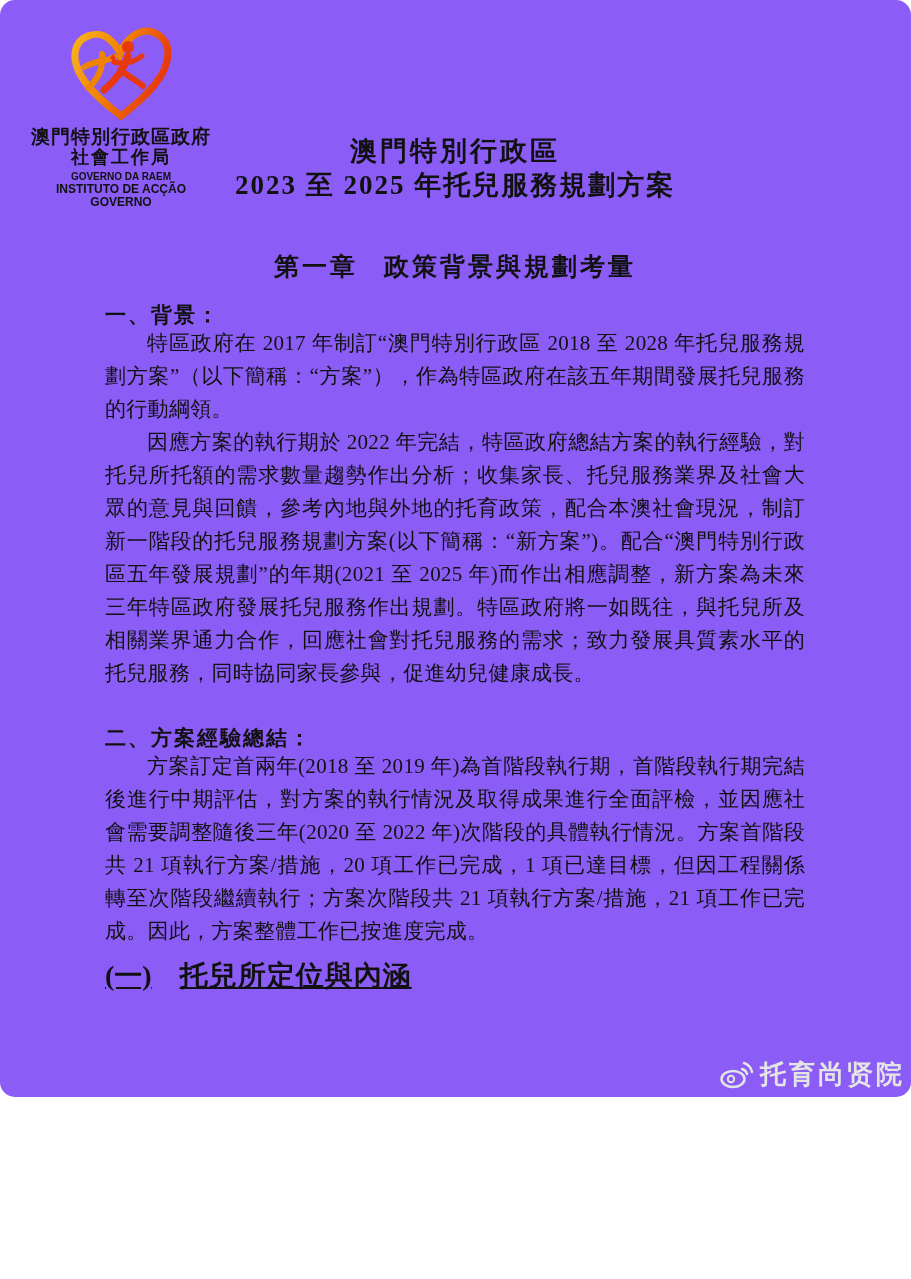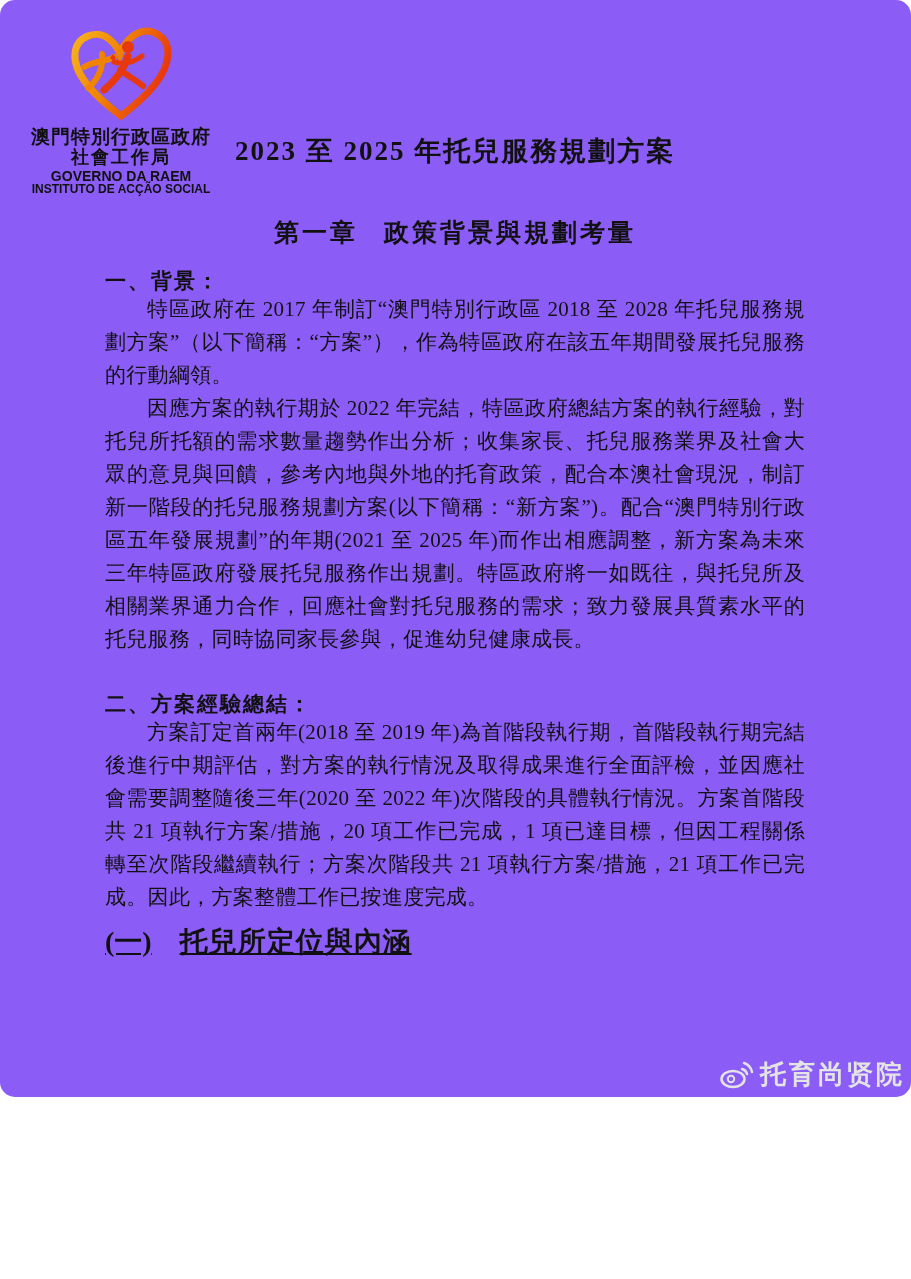--- a/index.html
+++ b/index.html
@@ -18,21 +18,21 @@
   .agency{
     position:absolute;
     left:26px;top:20px;
     width:190px;
     text-align:center;
     font-family:"Liberation Sans","DejaVu Sans",sans-serif;
   }
   .agency .logo{display:block;margin:0 auto 2px auto;}
   .agency .zh1{font-size:19px;font-weight:bold;letter-spacing:1px;line-height:21px;}
   .agency .zh2{font-size:18px;font-weight:bold;letter-spacing:2px;line-height:21px;}
-  .agency .pt1{font-size:14px;font-weight:bold;line-height:13px;margin-top:2px;}
+  .agency .pt1{font-size:10px;font-weight:bold;line-height:13px;margin-top:2px;}
   .agency .pt2{font-size:12px;font-weight:bold;line-height:13px;}
   
   .doc-title{padding-top:134px;text-align:center;font-weight:bold;}
   .doc-title .t1{font-size:27px;line-height:34px;letter-spacing:3px;}
   .doc-title .t2{font-size:27px;line-height:35px;letter-spacing:2px;text-align:center;}
   .chapter{
     margin-top:48px;text-align:center;font-weight:bold;font-size:25px;line-height:32px;letter-spacing:3px;
   }
   .chapter .chapter-num{margin-right:26px;}
   
@@ -85,24 +85,25 @@
       <path d="M56,34 C58,46 52,60 42,68" fill="none" stroke="#F08300" stroke-width="6" stroke-linecap="round"></path>
       <circle cx="82" cy="27" r="6" fill="#E8380D"></circle>
       <path d="M82,36 C78,50 70,60 58,70" fill="none" stroke="#E8380D" stroke-width="7" stroke-linecap="round"></path>
       <path d="M74,50 C82,56 90,60 97,66" fill="none" stroke="#E8380D" stroke-width="6" stroke-linecap="round"></path>
       <path d="M68,42 C78,45 88,42 96,36" fill="none" stroke="#E8380D" stroke-width="5" stroke-linecap="round"></path>
       <path d="M64,38 l3,-4 l3,4 l-3,3 Z" fill="#E8380D"></path>
     </svg>
     <div class="zh1">澳門特別行政區政府</div>
     <div class="zh2">社會工作局</div>
     <div class="pt1">GOVERNO DA RAEM</div>
-    <div class="pt2">INSTITUTO DE ACÇÃO SOCIAL</div>
+    <div class="pt2">INSTITUTO DE ACÇÃO GOVERNO</div>
   </div>
 
   <div class="doc-title">
+    <div class="t1">澳門特別行政區</div>
     <div class="t2">2023 至 2025 年托兒服務規劃方案</div>
   </div>
 
   <div class="chapter">
     <span class="chapter-num">第一章</span><span>政策背景與規劃考量</span>
   </div>
 
   <div class="sec-heading sec-1">一、背景：</div>
   <p class="body-para mt16">特區政府在 2017 年制訂“澳門特別行政區 2018 至 2028 年托兒服務規劃方案”（以下簡稱：“方案”），作為特區政府在該五年期間發展托兒服務的行動綱領。</p>
   <p class="body-para mt10">因應方案的執行期於 2022 年完結，特區政府總結方案的執行經驗，對托兒所托額的需求數量趨勢作出分析；收集家長、托兒服務業界及社會大眾的意見與回饋，參考內地與外地的托育政策，配合本澳社會現況，制訂新一階段的托兒服務規劃方案(以下簡稱：“新方案”)。配合“澳門特別行政區五年發展規劃”的年期(2021 至 2025 年)而作出相應調整，新方案為未來三年特區政府發展托兒服務作出規劃。特區政府將一如既往，與托兒所及相關業界通力合作，回應社會對托兒服務的需求；致力發展具質素水平的托兒服務，同時協同家長參與，促進幼兒健康成長。</p>

